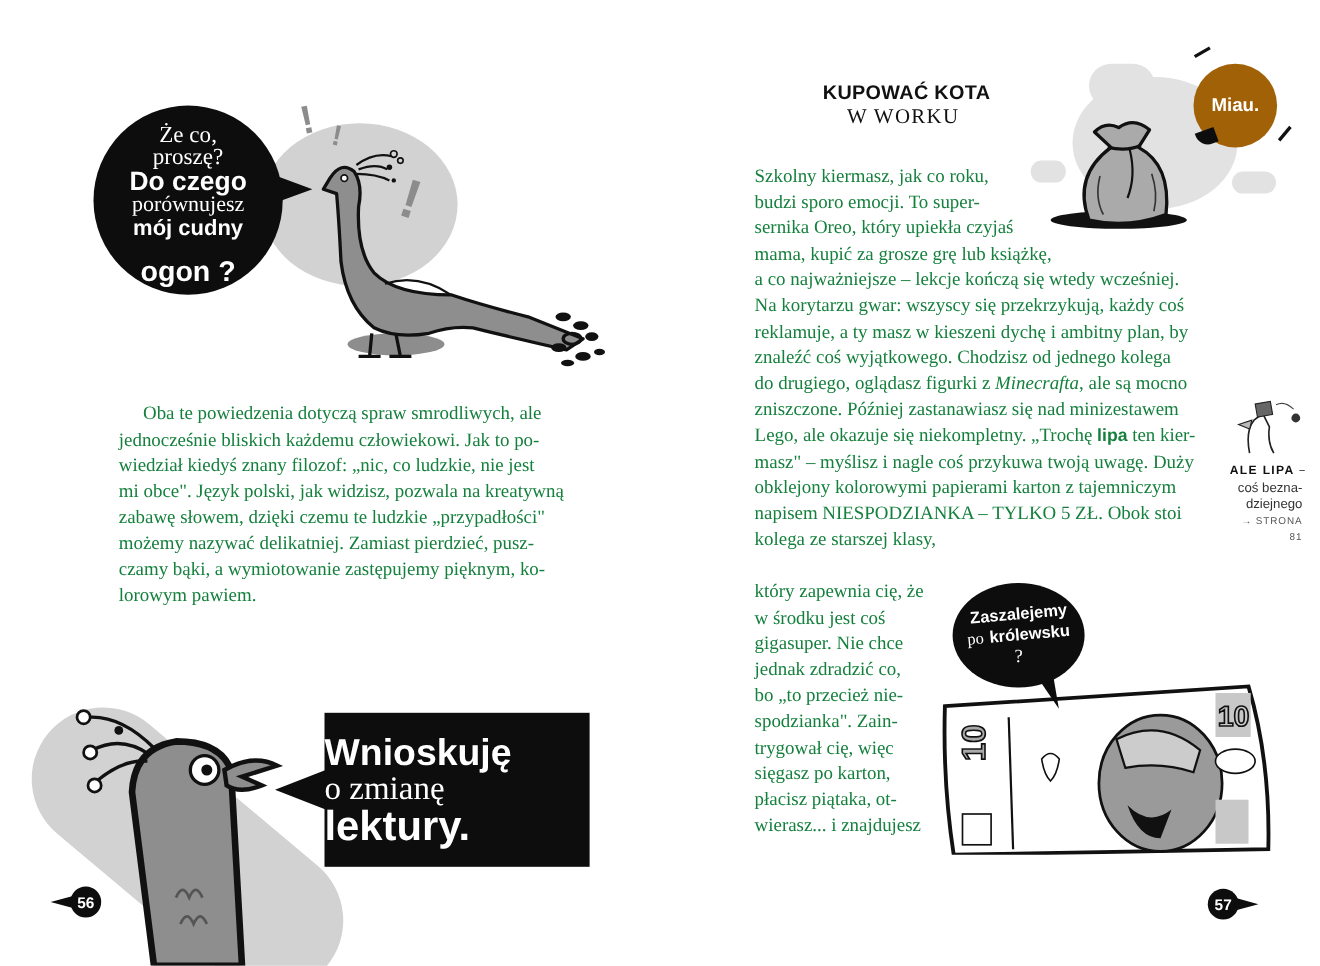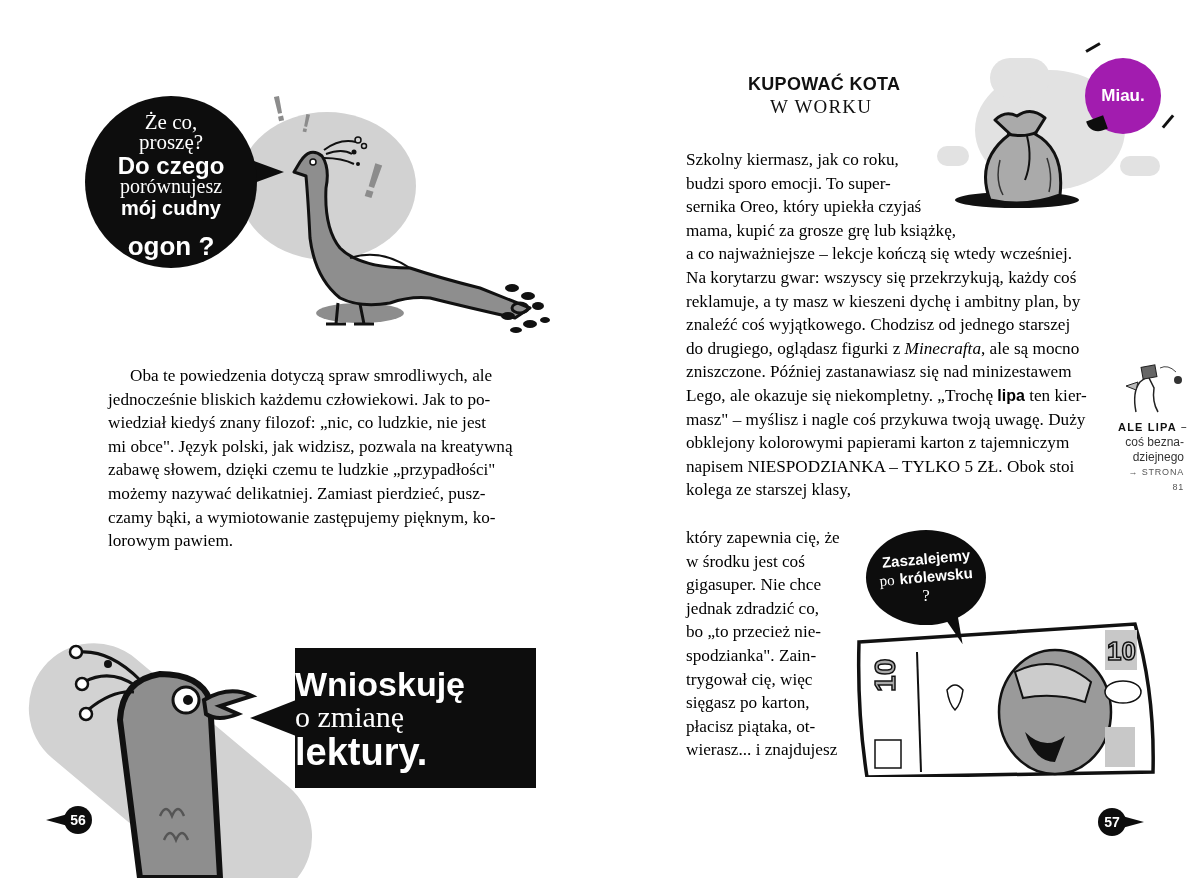--- a/index.html
+++ b/index.html
@@ -1,21 +1,21 @@
 <!DOCTYPE html>
 <html><head>
 <meta charset="utf-8">
 <style>
   html, body { margin:0; padding:0; }
   body { width:1200px; height:878px; background:#ffffff; position:relative; overflow:hidden;
          font-family:"DejaVu Serif", serif; color:#222; }
   .abs { position:absolute; }
   .serif { font-family:"Liberation Serif", serif; }
   .sans { font-family:"Liberation Sans", sans-serif; }
-  .bodytext { font-family:"Liberation Serif", serif; font-size:17.2px; line-height:23.6px; color:#000000; white-space:nowrap; }
+  .bodytext { font-family:"Liberation Serif", serif; font-size:17.2px; line-height:23.6px; color:#15803d; white-space:nowrap; }
   .bodytext div { height:23.6px; }
 
   
   #bubble-left { left:85px; top:96px; width:172px; height:172px; border-radius:50%; background:#0d0d0d; }
   #bubble-left-tail { left:246px; top:158px; width:0; height:0; border-top:14px solid transparent; border-bottom:14px solid transparent; border-left:38px solid #0d0d0d; }
   .bl-line { position:absolute; left:0; width:172px; text-align:center; color:#fff; white-space:nowrap; }
 
   
   .pgnum { width:28px; height:28px; border-radius:50%; background:#0d0d0d; color:#fff; font-family:"Liberation Sans", sans-serif; font-weight:bold; font-size:14px; text-align:center; line-height:28px; }
 
@@ -24,21 +24,21 @@
   #title-sub { left:770px; top:96px; font-family:"Liberation Serif", serif; font-size:19px; letter-spacing:1.2px; color:#111; }
 
   
   #box-quote { left:295px; top:648px; width:241px; height:140px; background:#0d0d0d; color:#fff; text-align:left; }
   #box-quote-tail { left:250px; top:700px; width:0; height:0; border-top:18px solid transparent; border-bottom:18px solid transparent; border-right:46px solid #0d0d0d; }
 
   
   #note { left:1118px; top:420px; width:66px; text-align:right; font-size:12px; line-height:15px; color:#333; }
 
   
-  #miau { left:1085px; top:58px; width:76px; height:76px; border-radius:50%; background:#a21caf; color:#fff; font-family:"Liberation Sans", sans-serif; font-weight:bold; font-size:17px; text-align:center; line-height:76px; }
+  #miau { left:1085px; top:58px; width:76px; height:76px; border-radius:50%; background:#a16207; color:#fff; font-family:"Liberation Sans", sans-serif; font-weight:bold; font-size:17px; text-align:center; line-height:76px; }
 
   
   #zasz { left:866px; top:530px; width:120px; height:95px; border-radius:50%; background:#0d0d0d; color:#fff; text-align:center; }
 </style>
 </head>
 <body>
 
 <div class="abs" style="left:0;top:0;width:600px;height:878px;">
 
   <div class="abs" style="left:238px;top:112px;width:178px;height:148px;border-radius:50%/50%;background:#d2d2d2;"></div>
@@ -140,21 +140,21 @@
 <div class="abs" style="left:1160px;top:120px;width:16px;height:3px;background:#111;transform:rotate(-50deg);"></div>
 
 <div class="abs bodytext" style="left:686px;top:148px;">
   <div>Szkolny kiermasz, jak co roku,</div>
   <div>budzi sporo emocji. To super-</div>
   <div>sernika Oreo, który upiekła czyjaś</div>
   <div>mama, kupić za grosze grę lub książkę,</div>
   <div>a co najważniejsze – lekcje kończą się wtedy wcześniej.</div>
   <div>Na korytarzu gwar: wszyscy się przekrzykują, każdy coś</div>
   <div>reklamuje, a ty masz w kieszeni dychę i ambitny plan, by</div>
-  <div>znaleźć coś wyjątkowego. Chodzisz od jednego starszej</div>
+  <div>znaleźć coś wyjątkowego. Chodzisz od jednego kolega</div>
   <div>
     <span>do drugiego, oglądasz figurki z </span><i>Minecrafta</i><span>, ale są mocno</span>
   </div>
   <div>zniszczone. Później zastanawiasz się nad minizestawem</div>
   <div>
     <span>Lego, ale okazuje się niekompletny. „Trochę </span><b class="sans" style="font-size:16px;">lipa</b><span> ten kier-</span>
   </div>
   <div>masz" – myślisz i nagle coś przykuwa twoją uwagę. Duży</div>
   <div>obklejony kolorowymi papierami karton z tajemniczym</div>
   <div>napisem NIESPODZIANKA – TYLKO 5 ZŁ. Obok stoi</div>

